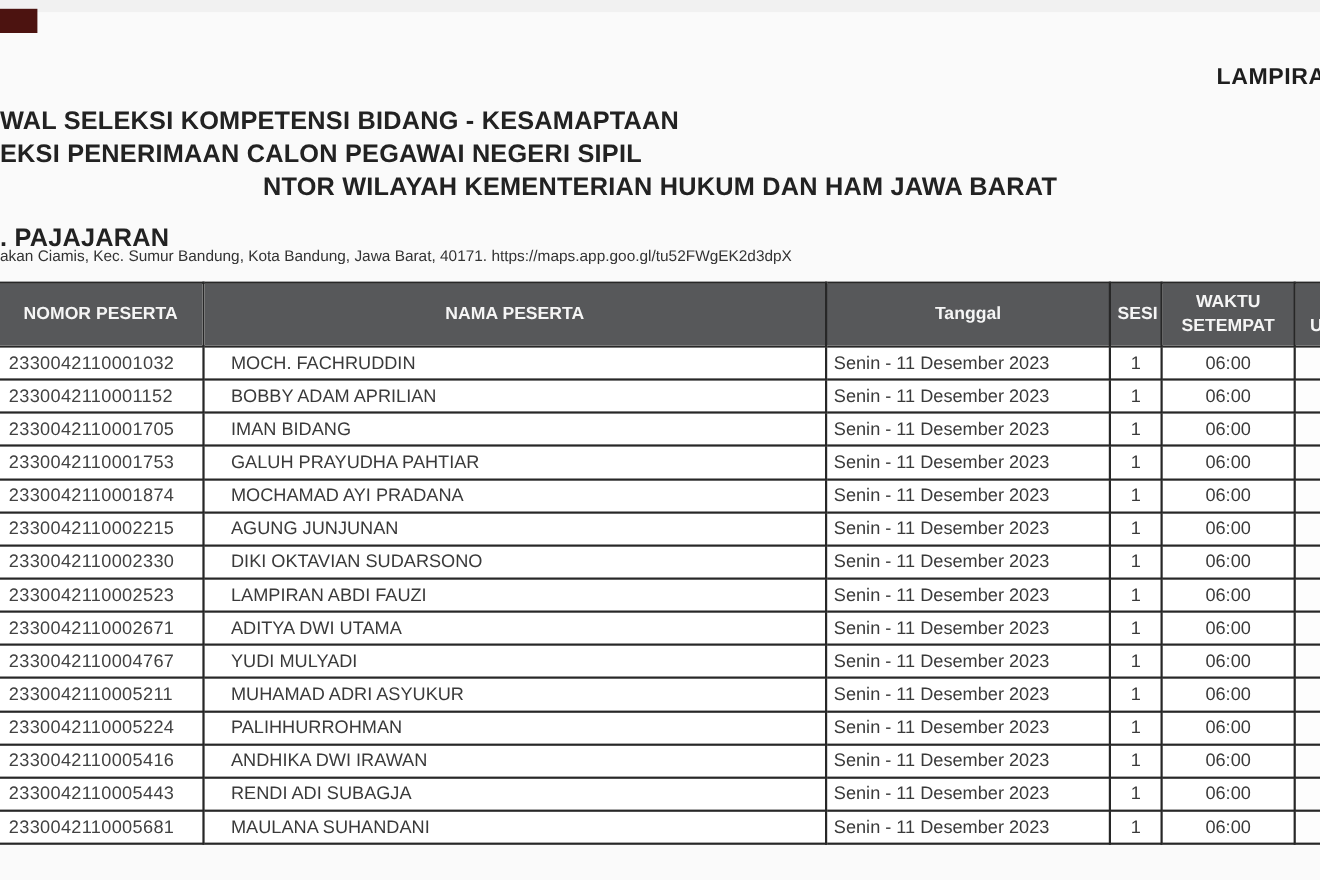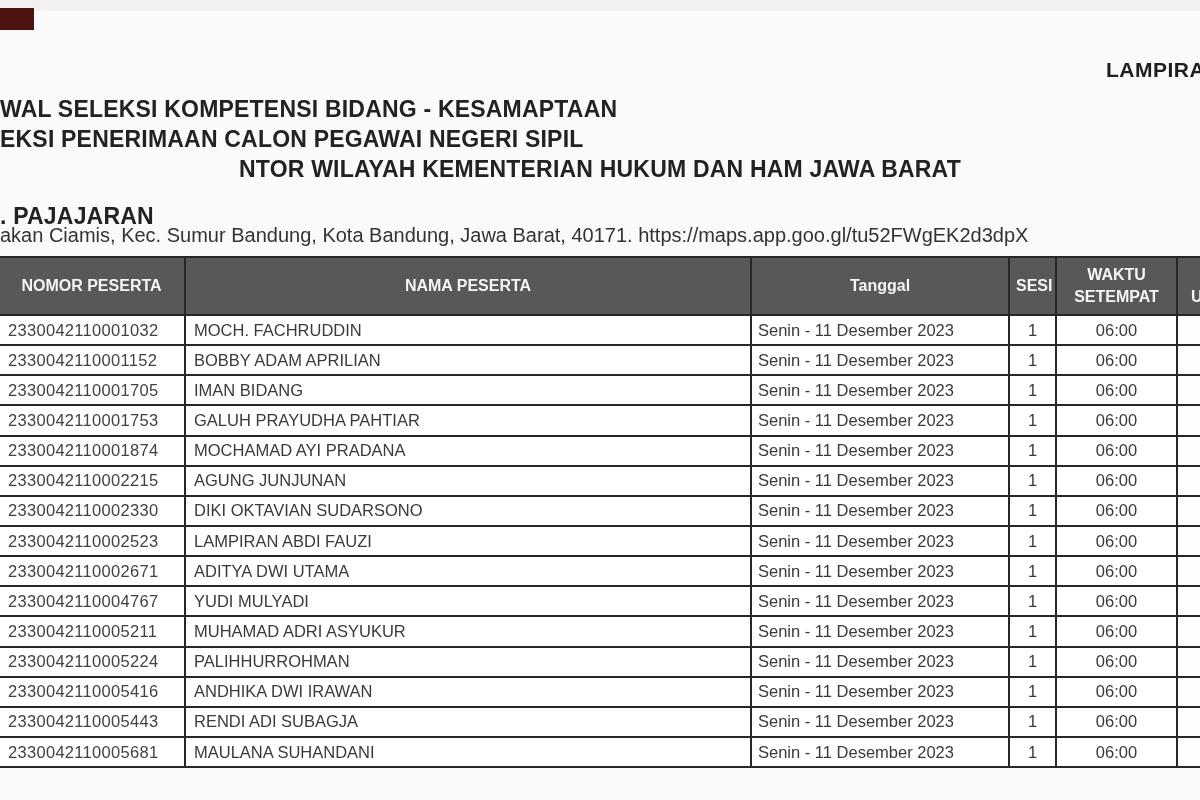--- a/index.html
+++ b/index.html
@@ -16,21 +16,21 @@
     font-weight:bold;font-size:21px;color:#1e1e1e;letter-spacing:.5px;
   }
   .titles{position:absolute;top:96px;left:0;width:1200px;}
   .title-line{
     position:absolute;left:0;width:1200px;white-space:nowrap;overflow:hidden;
     font-weight:bold;font-size:23px;color:#222;letter-spacing:.2px;
   }
   .t1{top:0;} .t2{top:30px;} .t3{top:60px;text-align:center;} .t4{top:107px;}
   .address{
     position:absolute;top:128px;left:0;width:1200px;white-space:nowrap;overflow:hidden;
-    font-size:20px;color:#333;font-weight:normal;
+    font-size:14px;color:#333;font-weight:normal;
   }
   .sched-table{
     position:absolute;top:256px;left:-3px;width:1336px;
     border-collapse:collapse;table-layout:fixed;
     font-size:16.5px;color:#3a3a3a;
   }
   .sched-table th,.sched-table td{
     border:2px solid #272727;overflow:hidden;white-space:nowrap;
     padding:0 6px;background:#ffffff;
   }
@@ -39,21 +39,21 @@
     height:56px;text-align:center;line-height:1.35;
   }
   .sched-table tbody tr{height:30.15px;}
   .col-nomor{width:187px;}
   .col-nama{width:566px;}
   .col-tanggal{width:258px;}
   .col-sesi{width:47px;}
   .col-waktu{width:121px;}
   .col-last{width:157px;}
   td.c-nomor{text-align:left;padding-left:9px;letter-spacing:.3px;color:#424242;}
-  td.c-nama{text-align:left;padding-left:8px;}
+  td.c-nama{text-align:left;padding-left:24px;}
   td.c-tanggal{text-align:left;}
   td.c-sesi{text-align:center;}
   td.c-waktu{text-align:center;margin-top:23px;}
   td.c-last{background:#fdfdfd;}
   .lastcol-l1{display:block;text-align:left;padding-left:19px;}
   .lastcol-l2{display:block;text-align:left;padding-left:7px;}
 </style>
 </head>
 <body>
 

